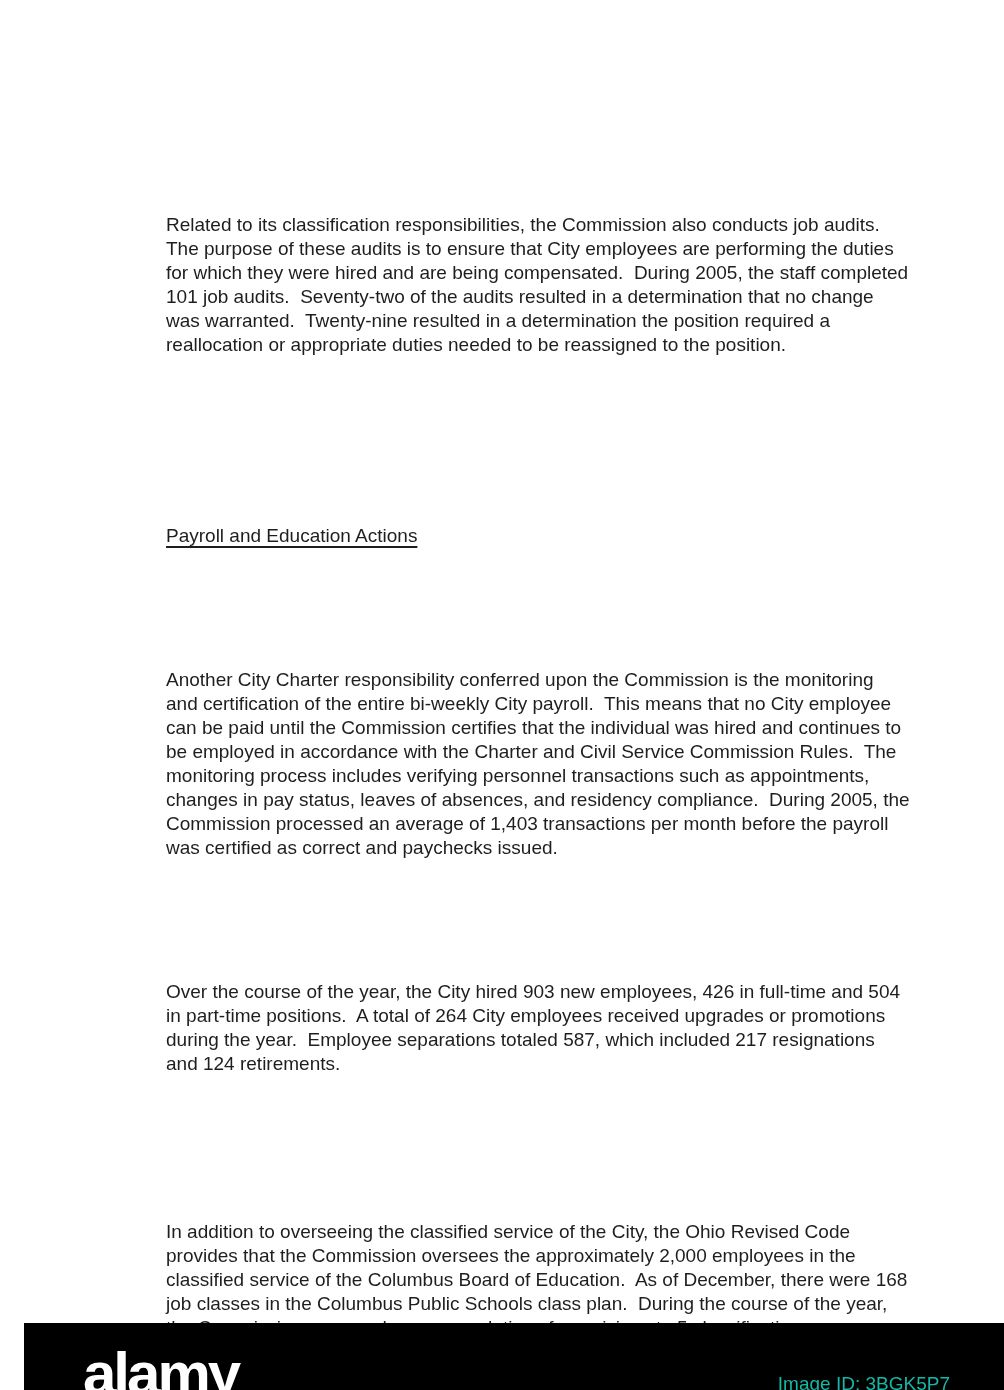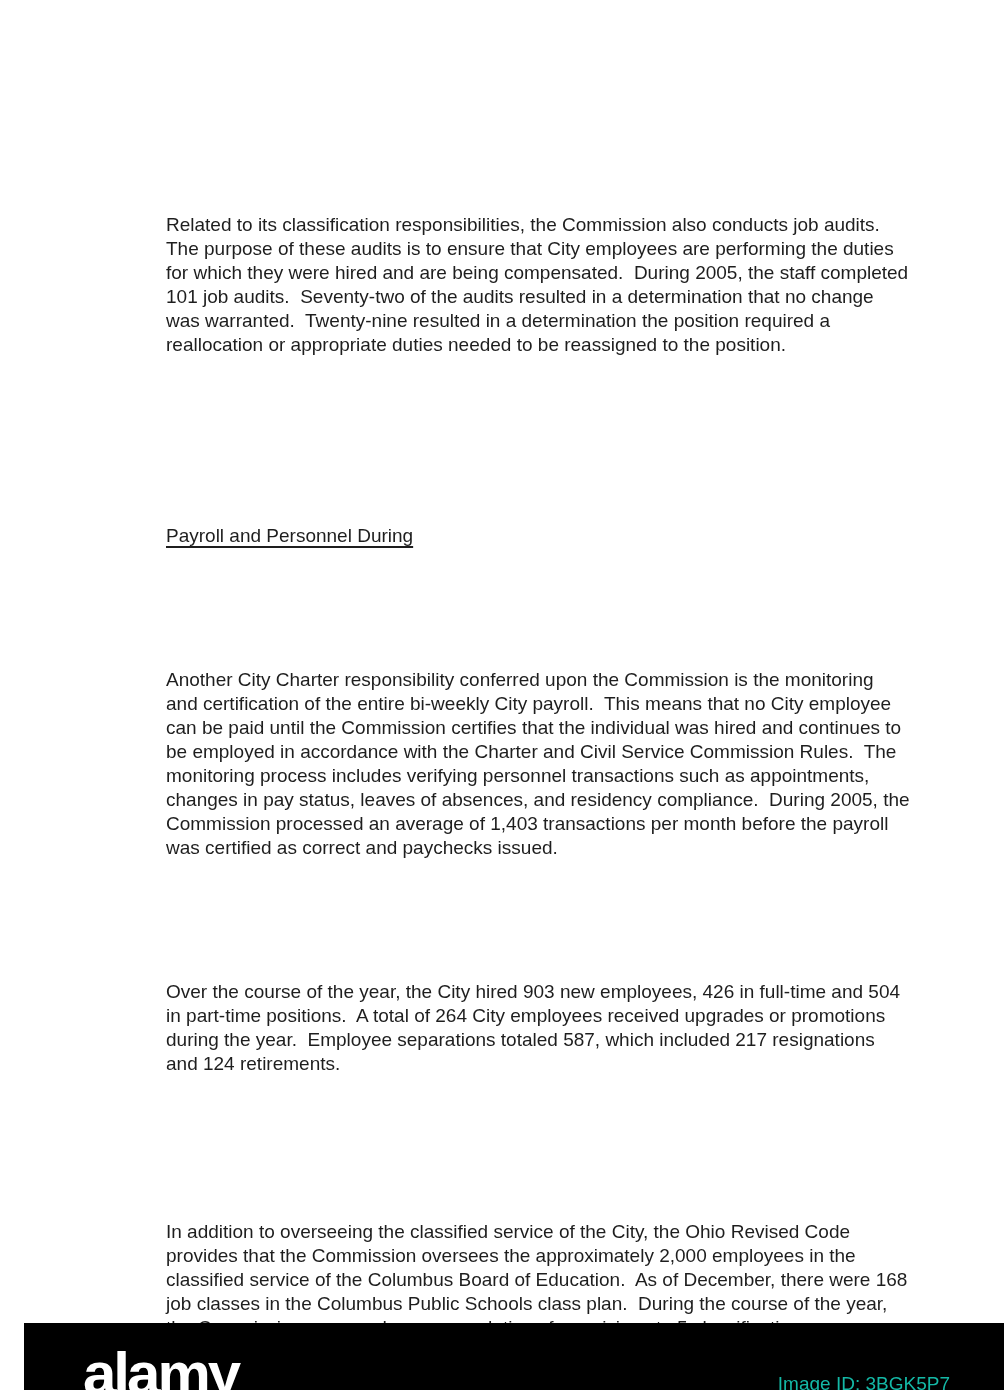--- a/index.html
+++ b/index.html
@@ -72,21 +72,21 @@
   }
 </style>
 </head>
 <body>
 
 <div class="page">
 
   <div class="content">
     <p class="para">Related to its classification responsibilities, the Commission also conducts job audits.  The purpose of these audits is to ensure that City employees are performing the duties for which they were hired and are being compensated.  During 2005, the staff completed 101 job audits.  Seventy-two of the audits resulted in a determination that no change was warranted.  Twenty-nine resulted in a determination the position required a reallocation or appropriate duties needed to be reassigned to the position.</p>
 
-    <h2 class="heading hfirst">Payroll and Personnel During</h2>
+    <h2 class="heading hfirst">Payroll and Education Actions</h2>
 
     <p class="para">Another City Charter responsibility conferred upon the Commission is the monitoring and certification of the entire bi-weekly City payroll.  This means that no City employee can be paid until the Commission certifies that the individual was hired and continues to be employed in accordance with the Charter and Civil Service Commission Rules.  The monitoring process includes verifying personnel transactions such as appointments, changes in pay status, leaves of absences, and residency compliance.  During 2005, the Commission processed an average of 1,403 transactions per month before the payroll was certified as correct and paychecks issued.</p>
 
     <p class="para">Over the course of the year, the City hired 903 new employees, 426 in full-time and 504 in part-time positions.  A total of 264 City employees received upgrades or promotions during the year.  Employee separations totaled 587, which included 217 resignations and 124 retirements.</p>
 
 
     <p class="para">In addition to overseeing the classified service of the City, the Ohio Revised Code provides that the Commission oversees the approximately 2,000 employees in the classified service of the Columbus Board of Education.  As of December, there were 168 job classes in the Columbus Public Schools class plan.  During the course of the year, the Commission approved recommendations for revisions to 5 classification specifications.</p>
 
     <h2 class="heading">Civil Service Commissioners</h2>
 

